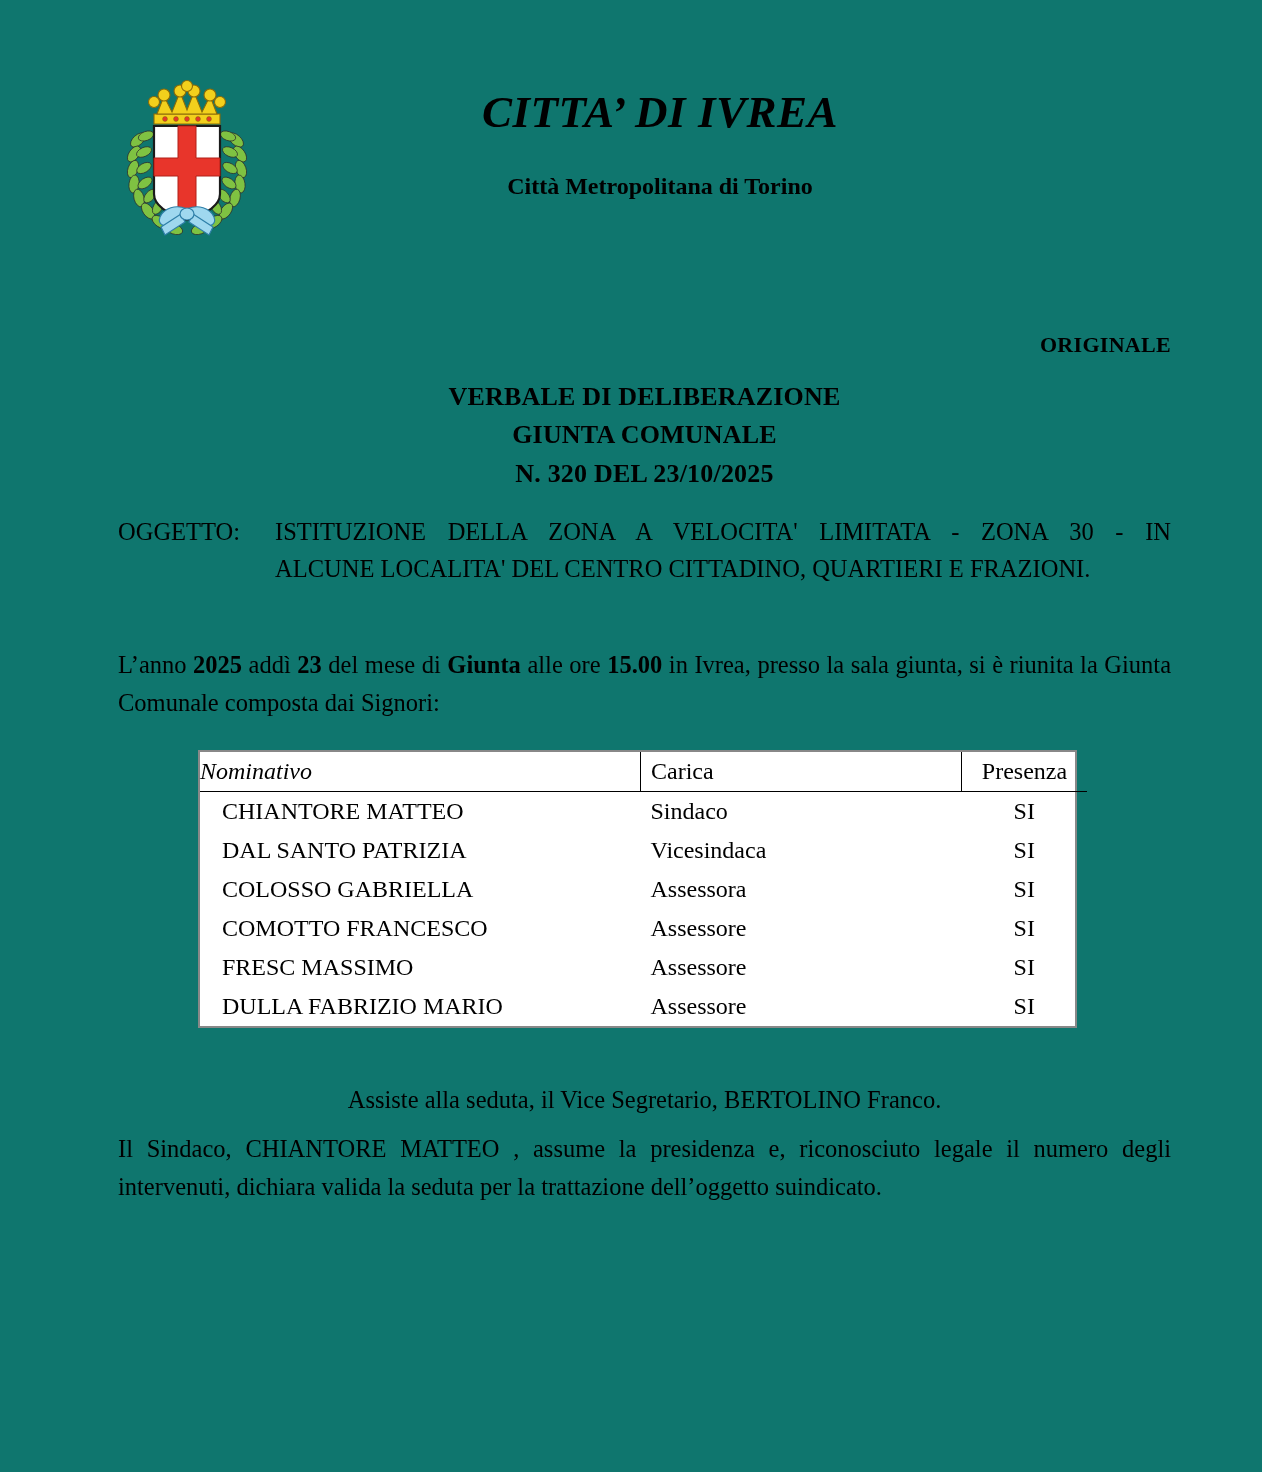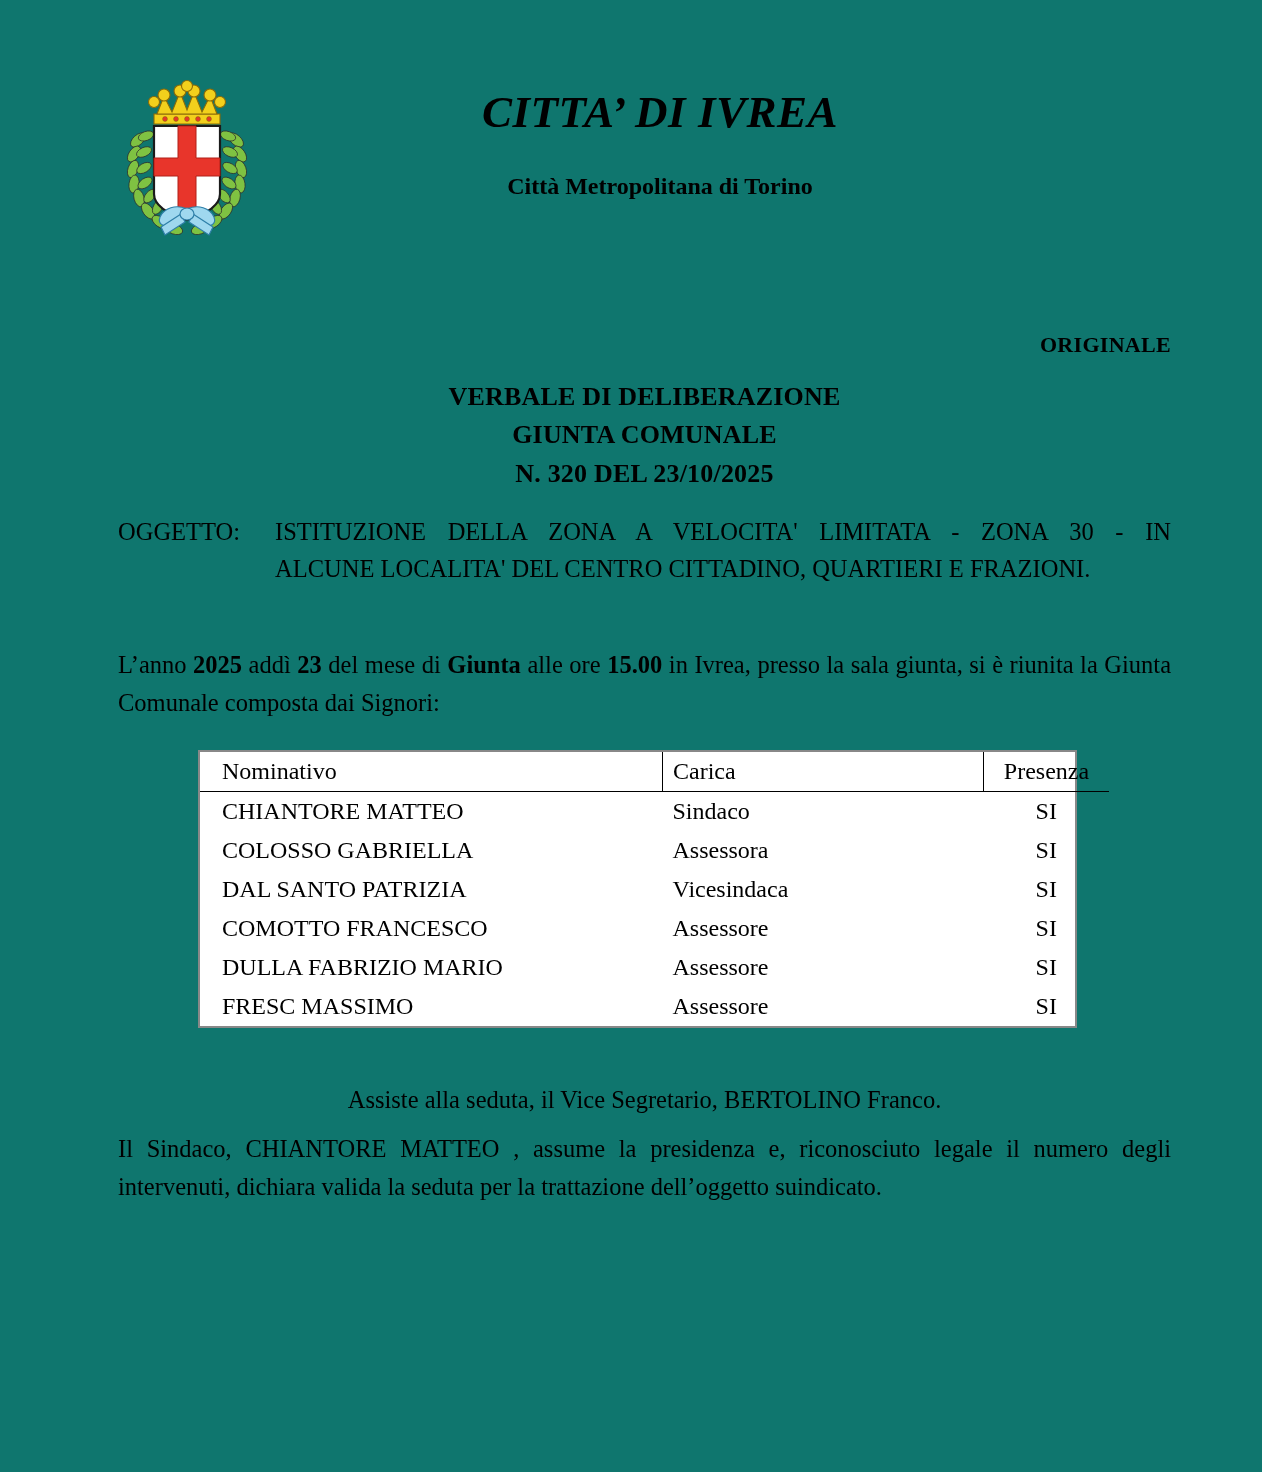--- a/index.html
+++ b/index.html
@@ -144,21 +144,21 @@
   table.members td {
     padding: 2px 0 3px 0;
     font-weight: normal;
     vertical-align: middle;
   }
   table.members thead th {
     border-bottom: 1.5px solid #000000;
     text-align: left;
     height: 34px;
   }
-  table.members thead th.c-nome { padding-left: 22px; border-right: 1.5px solid #000000; width: 440px; }
+  table.members thead th.c-nome { border-right: 1.5px solid #000000; width: 440px; font-style: italic; }
   table.members thead th.c-carica { padding-left: 10px; border-right: 1.5px solid #000000; width: 310px; }
   table.members thead th.c-pres { text-align: center; width: 125px; }
 
   table.members tbody td { height: 34px; }
   table.members tbody td.c-nome { padding-left: 22px; text-align: left; }
   table.members tbody td.c-carica { padding-left: 10px; text-align: left; }
   table.members tbody td.c-pres { text-align: center; }
 </style>
 </head>
 <body>
@@ -276,44 +276,44 @@
           <th class="c-pres">Presenza</th>
         </tr>
       </thead>
       <tbody>
         <tr>
           <td class="c-nome">CHIANTORE MATTEO</td>
           <td class="c-carica">Sindaco</td>
           <td class="c-pres">SI</td>
         </tr>
         <tr>
+          <td class="c-nome">DAL SANTO PATRIZIA</td>
+          <td class="c-carica">Vicesindaca</td>
+          <td class="c-pres">SI</td>
+        </tr>
+        <tr>
           <td class="c-nome">COLOSSO GABRIELLA</td>
           <td class="c-carica">Assessora</td>
           <td class="c-pres">SI</td>
         </tr>
         <tr>
-          <td class="c-nome">DAL SANTO PATRIZIA</td>
-          <td class="c-carica">Vicesindaca</td>
-          <td class="c-pres">SI</td>
-        </tr>
-        <tr>
           <td class="c-nome">COMOTTO FRANCESCO</td>
           <td class="c-carica">Assessore</td>
           <td class="c-pres">SI</td>
         </tr>
         <tr>
+          <td class="c-nome">FRESC MASSIMO</td>
+          <td class="c-carica">Assessore</td>
+          <td class="c-pres">SI</td>
+        </tr>
+        <tr>
           <td class="c-nome">DULLA FABRIZIO MARIO</td>
           <td class="c-carica">Assessore</td>
           <td class="c-pres">SI</td>
         </tr>
-        <tr>
-          <td class="c-nome">FRESC MASSIMO</td>
-          <td class="c-carica">Assessore</td>
-          <td class="c-pres">SI</td>
-        </tr>
       </tbody>
     </table>
   </div>
 
   <div class="para assiste">Assiste alla seduta, il Vice Segretario, BERTOLINO Franco.</div>
   <div class="para sindaco">Il Sindaco, CHIANTORE MATTEO , assume la presidenza e, riconosciuto legale il numero degli intervenuti, dichiara valida la seduta per la trattazione dell’oggetto suindicato.</div>
 
 </div>
 
 </body></html>

